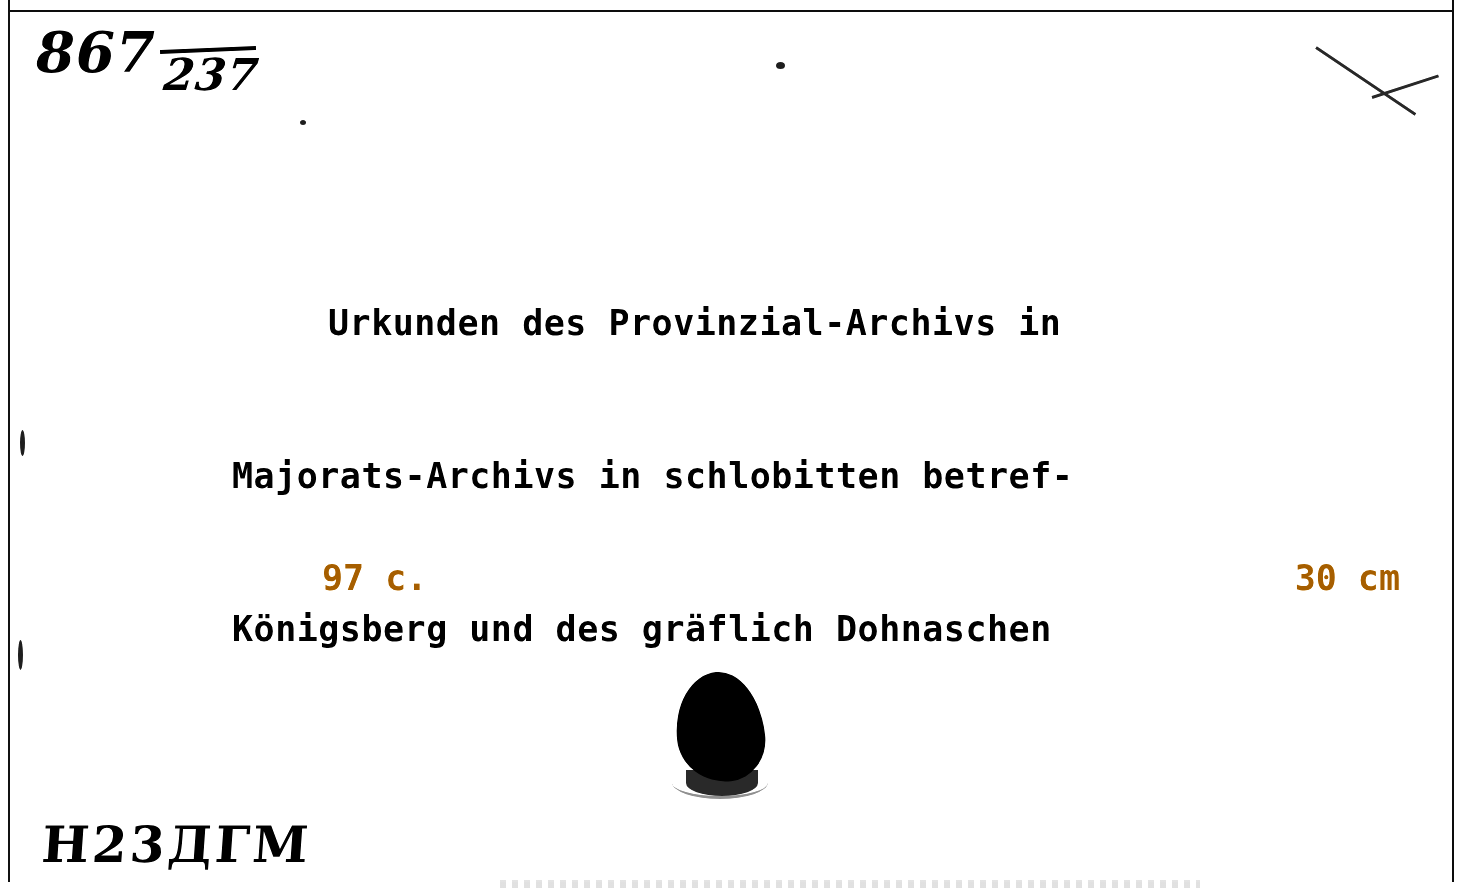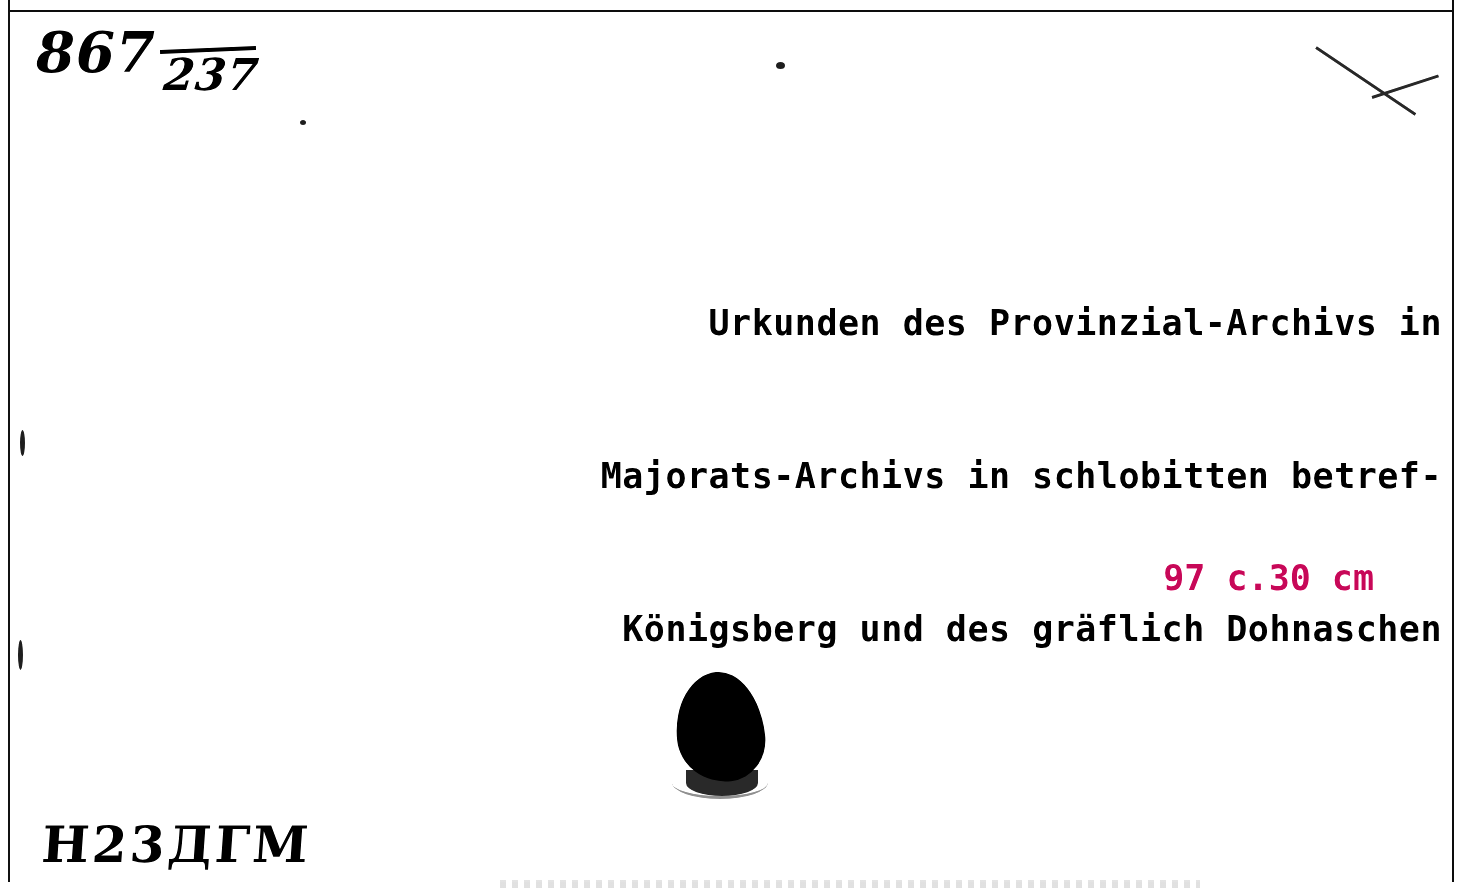--- a/index.html
+++ b/index.html
@@ -103,43 +103,42 @@
     font-weight: 700;
     font-size: 35px;
     line-height: 51px;
     color: #0b0b0b;
     letter-spacing: 0.5px;
     white-space: pre;
   }
   .typed .ln {
     display: block;
     white-space: pre;
-    text-align: right;
   }
   .typed .ln.indent {
     text-indent: 96px;
   }
 
   
   .extent-row {
     position: absolute;
     left: 232px;
     top: 556px;
     width: 1210px;
     font-family: "DejaVu Sans Mono", monospace;
     font-weight: 700;
     font-size: 35px;
     line-height: 44px;
-    color: #be185d;
+    color: #a16207;
     display: flex;
-    justify-content: flex-end;
+    justify-content: space-between;
     align-items: baseline;
   }
   .extent-row .extent { margin-left: 90px; }
-  .extent-row .dims { margin-right: 68px; }
+  .extent-row .dims { margin-right: 42px; }
 
   
   .blot {
     position: absolute;
     left: 676px;
     top: 672px;
     width: 88px;
     height: 110px;
     background: #0a0a0a;
     border-radius: 52% 48% 44% 56% / 58% 62% 38% 42%;

